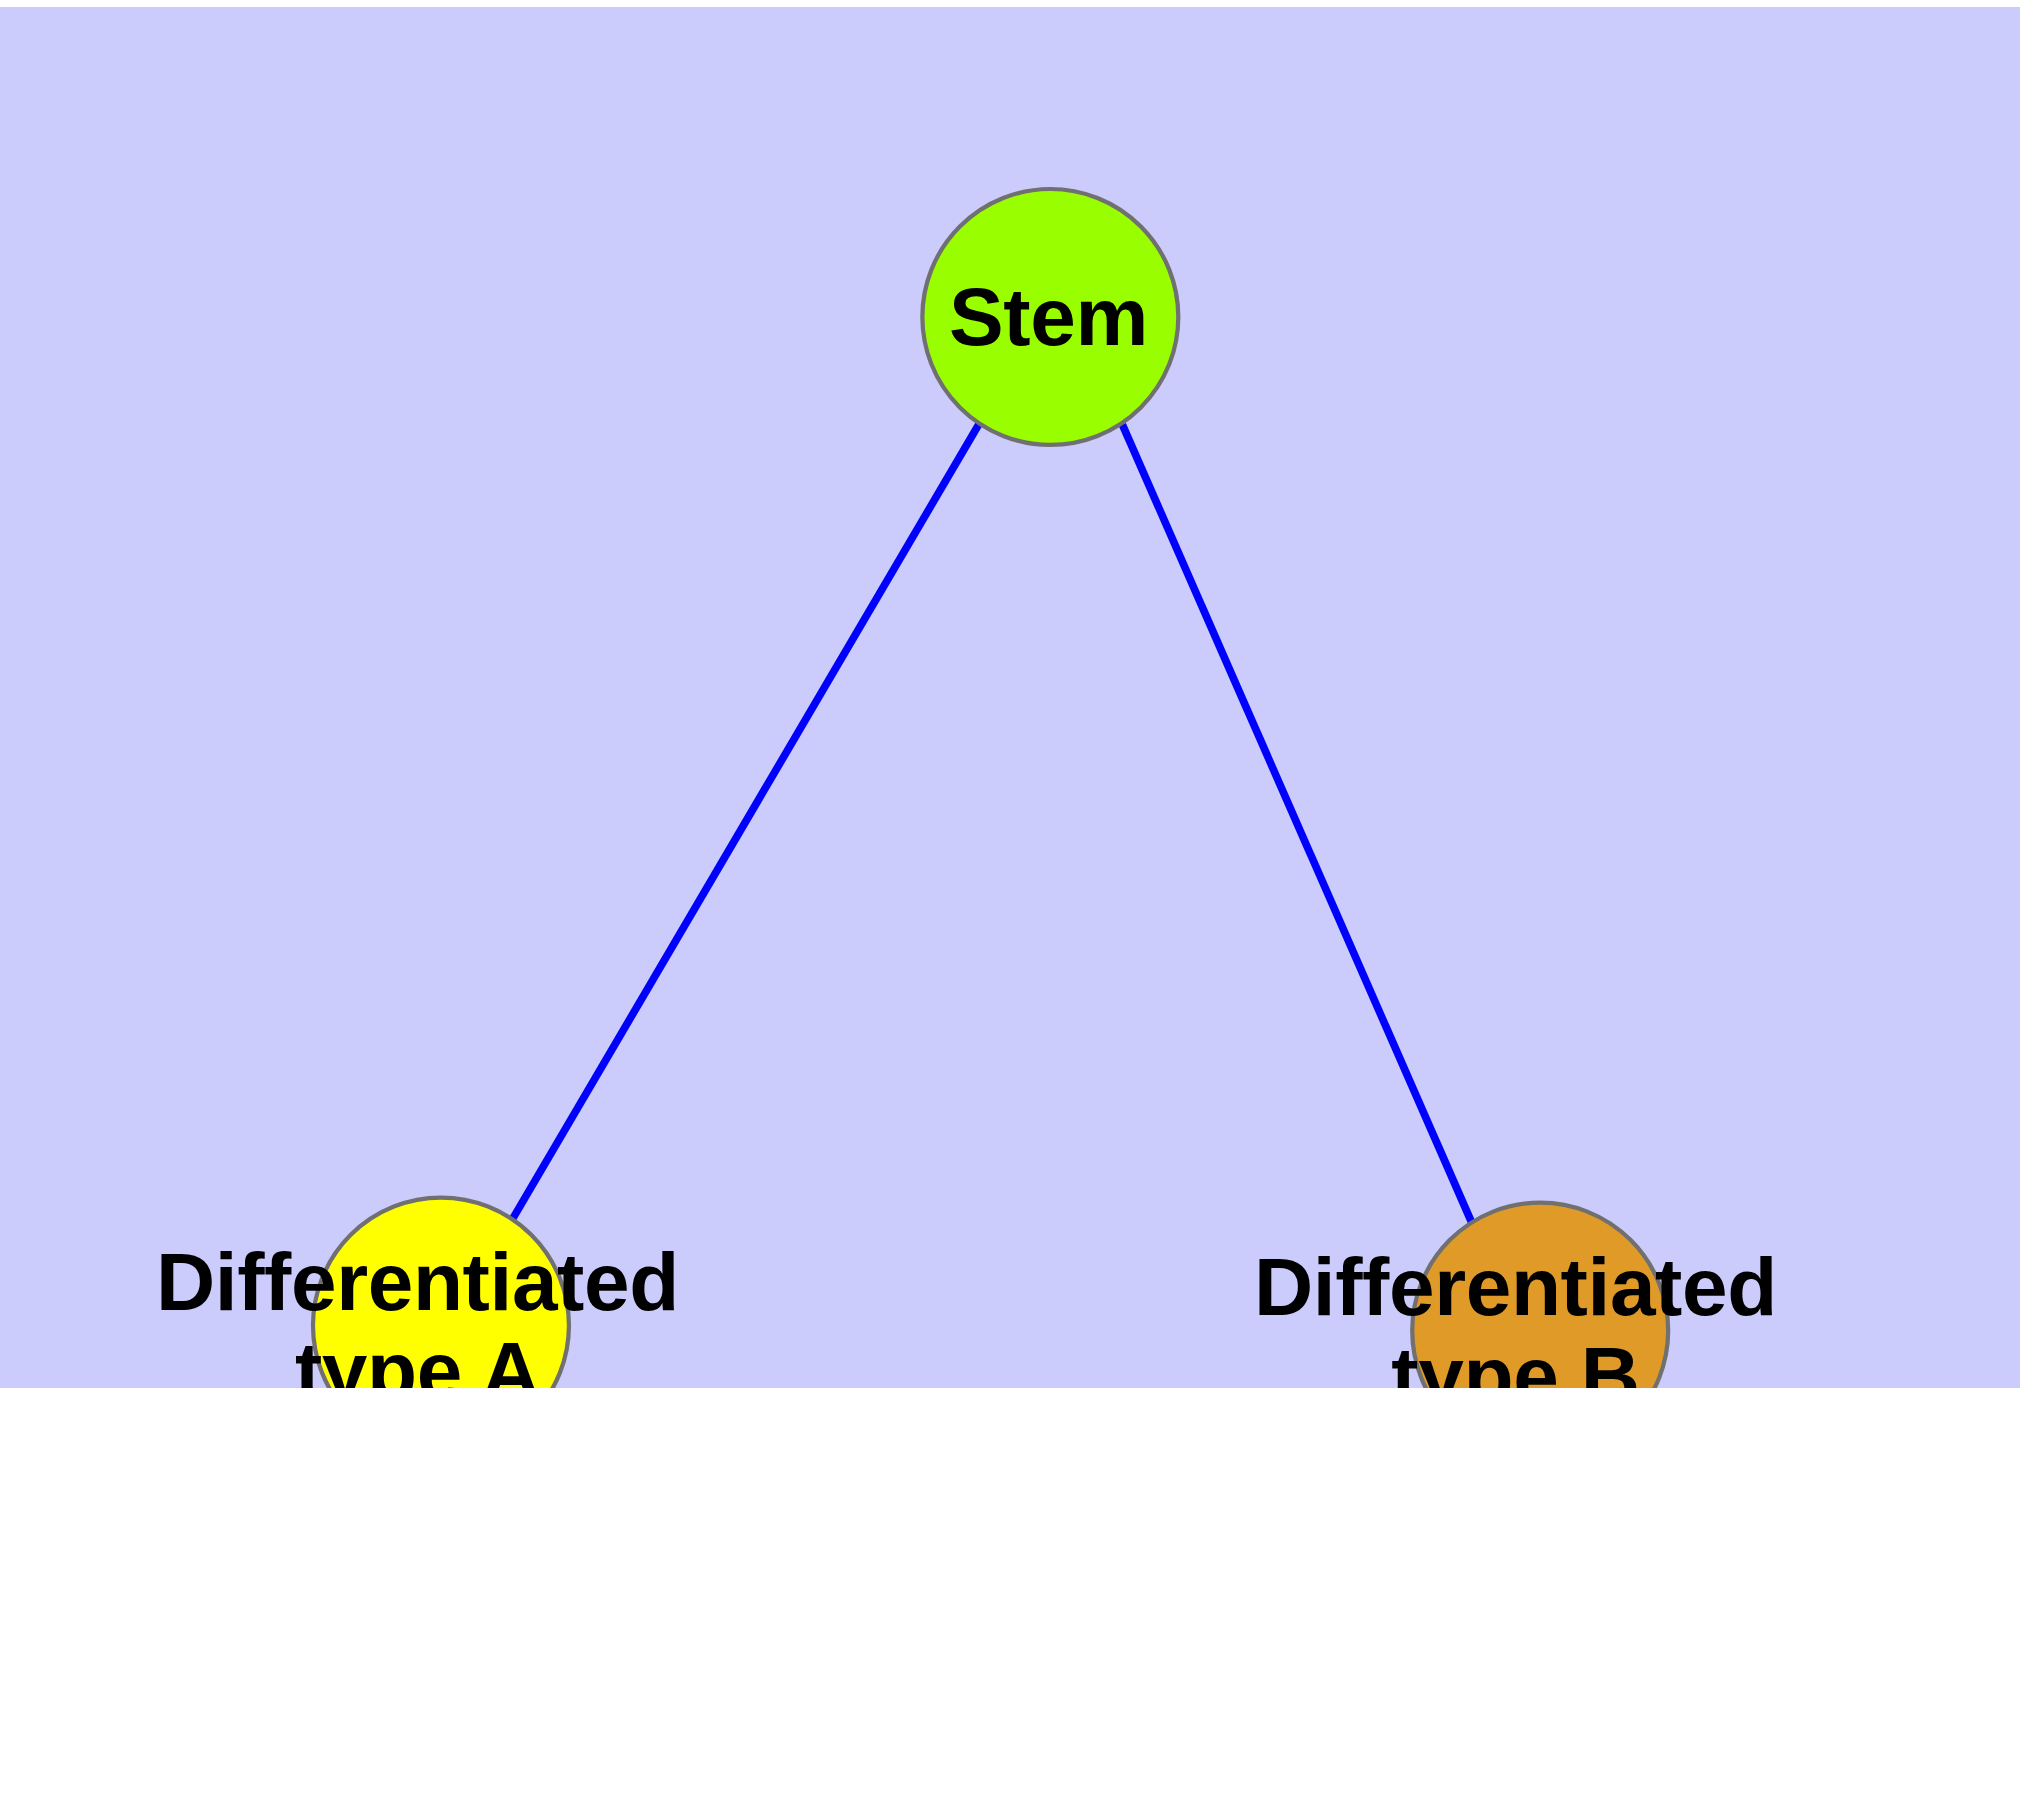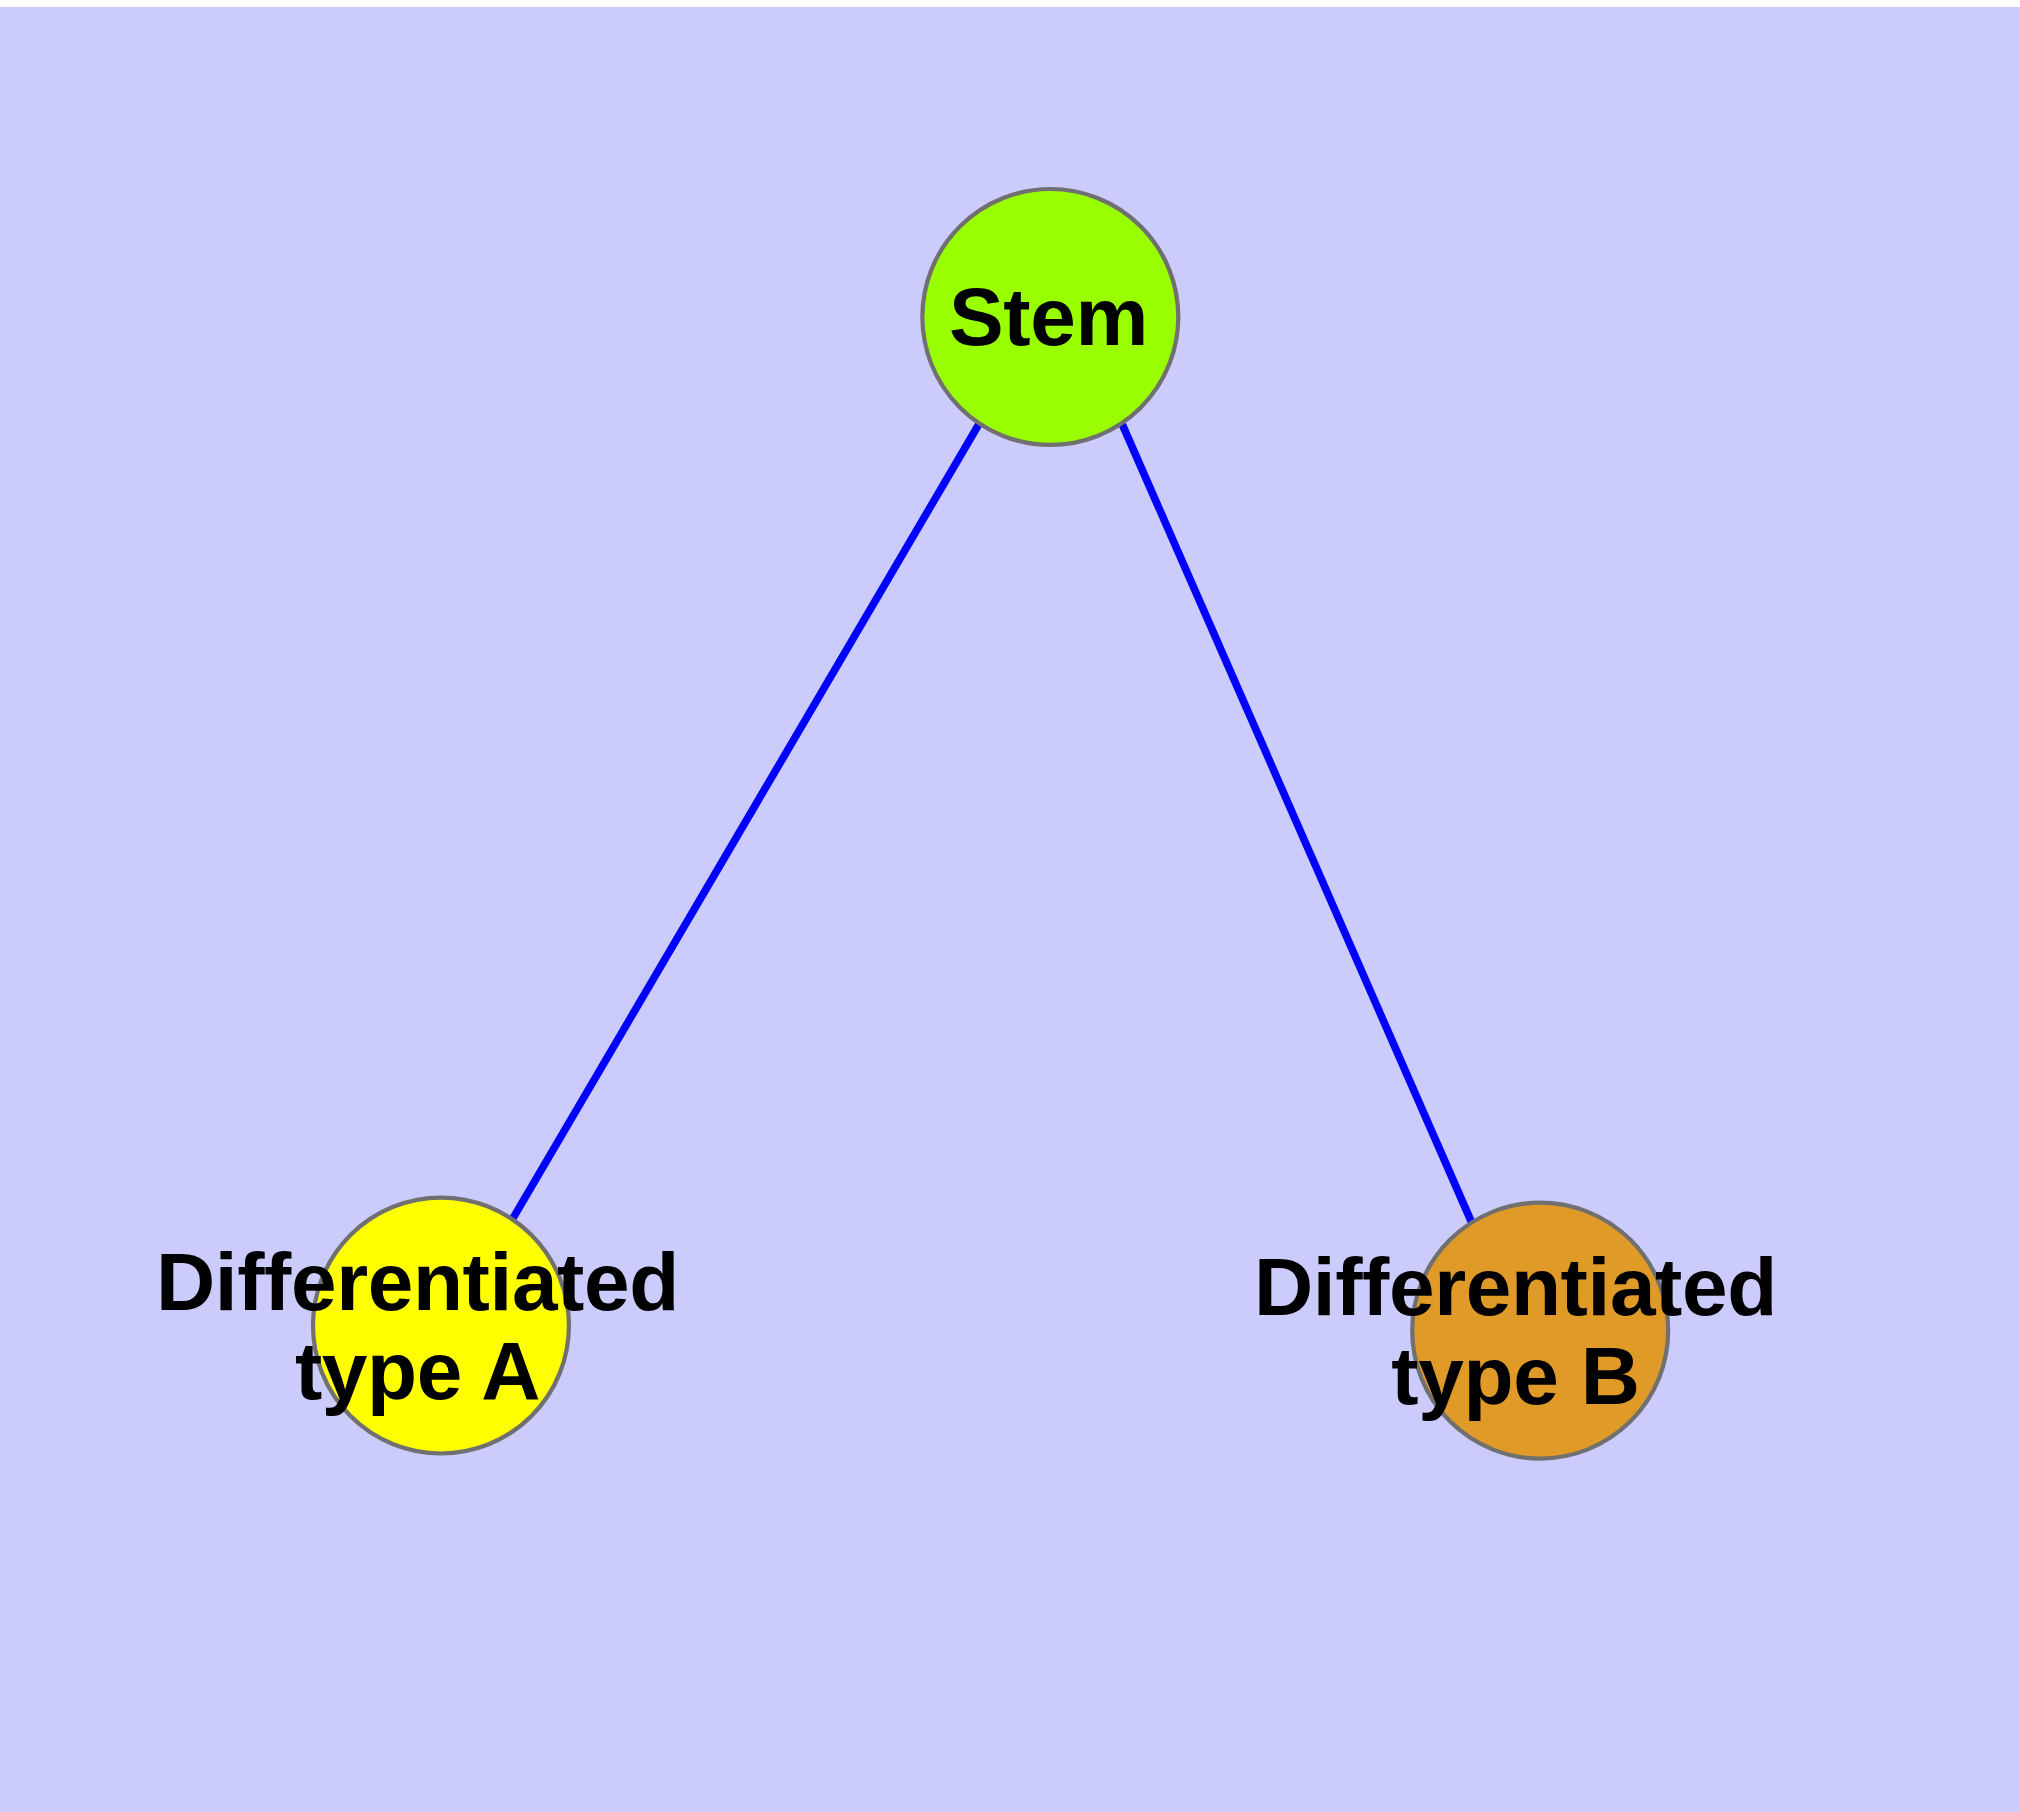--- a/index.html
+++ b/index.html
@@ -4,21 +4,21 @@
 <title>Cell Differentiation Graph</title>
 <style>
   html, body {
     margin: 0;
     padding: 0;
     background: #ffffff;
   }
   #canvas {
     position: relative;
     width: 2021px;
-    height: 1812px;
+    height: 1388px;
     overflow: hidden;
     background: #ffffff;
     font-family: "Liberation Sans", sans-serif;
   }
   #graph-surface {
     position: absolute;
     left: 0;
     top: 6.8px;
     width: 2021px;
     height: 1805px;

